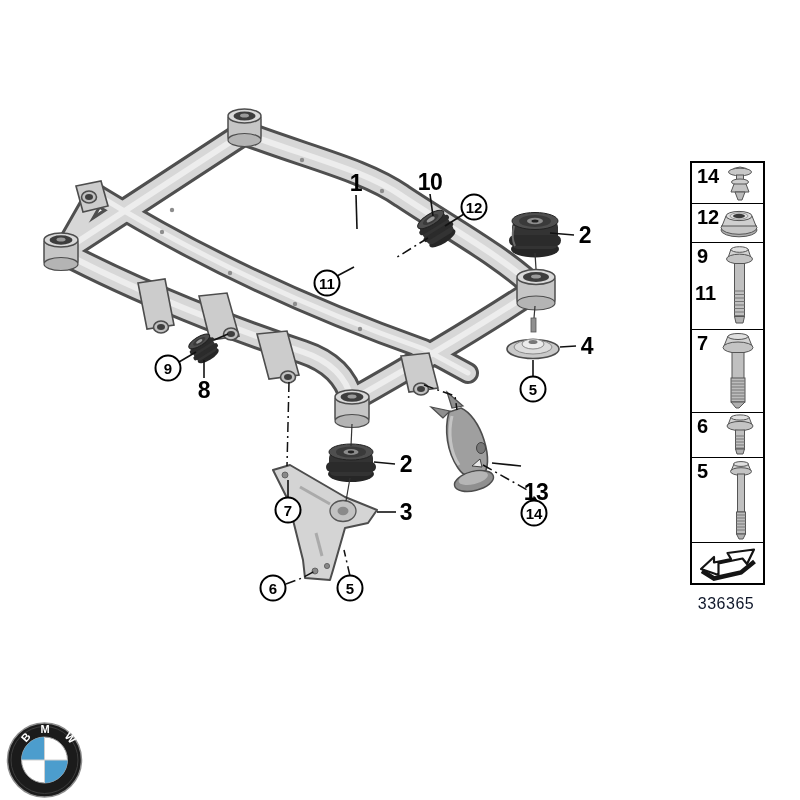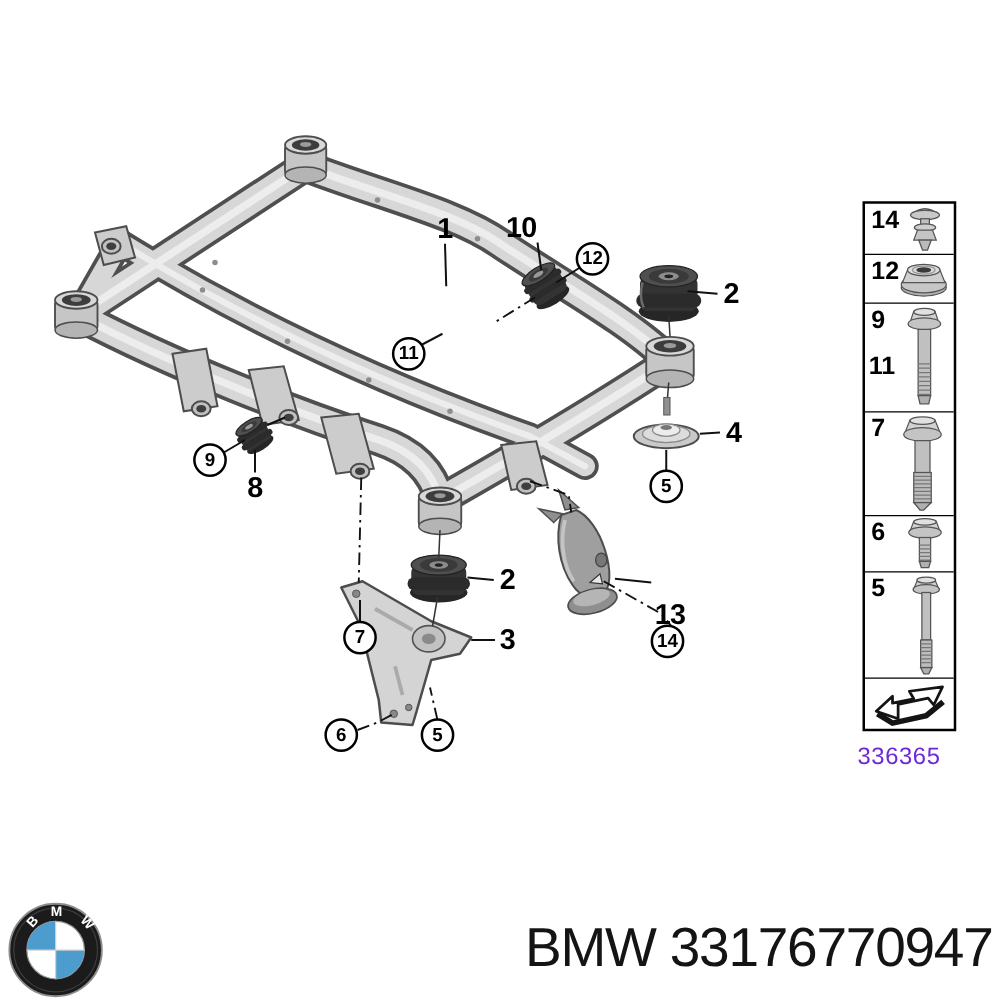--- a/index.html
+++ b/index.html
@@ -14,22 +14,22 @@
        border-radius:50%;background:#fff;font-weight:700;font-size:15px;line-height:23px;
        text-align:center;transform:translate(-50%,-50%);}
   
   .legend{position:absolute;left:690px;top:161px;width:71px;border:2px solid #000;background:#fff;}
   .lrow{position:relative;border-bottom:1.6px solid #000;}
   .lrow:last-child{border-bottom:none;}
   .lnum{position:absolute;left:5px;top:3px;font-weight:700;font-size:20px;line-height:20px;}
   .lnum2{position:absolute;left:3px;top:40px;font-weight:700;font-size:20px;line-height:20px;}
   .licon{position:absolute;right:2px;top:50%;transform:translateY(-50%);}
   .licon-center{position:absolute;left:50%;top:50%;transform:translate(-50%,-50%);}
-  .diagram-number{position:absolute;left:686px;top:595px;width:80px;
-       font-size:19px;color:#6d28d9;letter-spacing:0.5px;}
+  .diagram-number{position:absolute;left:686px;top:595px;width:80px;text-align:center;
+       font-size:16px;color:#0f172a;letter-spacing:0.5px;}
   .footer-text{position:absolute;right:6px;top:734px;font-size:44px;color:#141414;
        letter-spacing:-1px;white-space:nowrap;}
   .logo{position:absolute;left:6px;top:721px;}
 </style>
 </head>
 <body>
 
 <div class="stage">
 
   <svg class="art" viewBox="0 0 800 800" xmlns="http://www.w3.org/2000/svg">
@@ -226,21 +226,21 @@
       <line x1="428" y1="238" x2="394" y2="259"></line>
       <line x1="289" y1="382" x2="287" y2="466"></line>
       <polyline points="286,584 302,578 315,571"></polyline>
       <line x1="350" y1="576" x2="344" y2="550"></line>
       <polyline points="424,385 455,396 457,410"></polyline>
       <polyline points="483,465 529,491 538,502"></polyline>
     </g>
   </svg>
 
   <div class="cop" style="left:356px;top:183px">1</div>
-  <div class="cop" style="left:417px;top:182px">10</div>
+  <div class="cop" style="left:430px;top:182px">10</div>
   <div class="coc" style="left:474px;top:207px">12</div>
   <div class="coc" style="left:327px;top:283px">11</div>
   <div class="cop" style="left:585px;top:235px">2</div>
   <div class="cop" style="left:587px;top:346px">4</div>
   <div class="coc" style="left:533px;top:389px">5</div>
   <div class="coc" style="left:168px;top:368px">9</div>
   <div class="cop" style="left:204px;top:390px">8</div>
   <div class="cop" style="left:406px;top:464px">2</div>
   <div class="coc" style="left:288px;top:510px">7</div>
   <div class="cop" style="left:406px;top:512px">3</div>
@@ -341,15 +341,14 @@
     <circle cx="38.5" cy="39" r="33.5" fill="none" stroke="#3c3c3c" stroke-width="1"></circle>
     <circle cx="38.5" cy="39" r="23" fill="#ffffff" stroke="#9a9a9a" stroke-width="1"></circle>
     <path d="M38.5,39 L38.5,16 A23,23 0 0,0 15.5,39 Z" fill="#4c9dcd"></path>
     <path d="M38.5,39 L38.5,62 A23,23 0 0,0 61.5,39 Z" fill="#4c9dcd"></path>
     <path d="M15.5,39 H61.5 M38.5,16 V62" stroke="#cfcfcf" stroke-width="1" fill="none"></path>
     <text x="17" y="23" fill="#ffffff" font-size="11" font-weight="bold" font-family="Liberation Sans, sans-serif" transform="rotate(-48 17 19)">B</text>
     <text x="34.5" y="12" fill="#ffffff" font-size="11" font-weight="bold" font-family="Liberation Sans, sans-serif">M</text>
     <text x="55" y="16" fill="#ffffff" font-size="11" font-weight="bold" font-family="Liberation Sans, sans-serif" transform="rotate(48 57 19)">W</text>
   </svg>
 
-  <div class="footer-text">BMW 33176770947</div>
 
 </div>
 
 </body></html>

